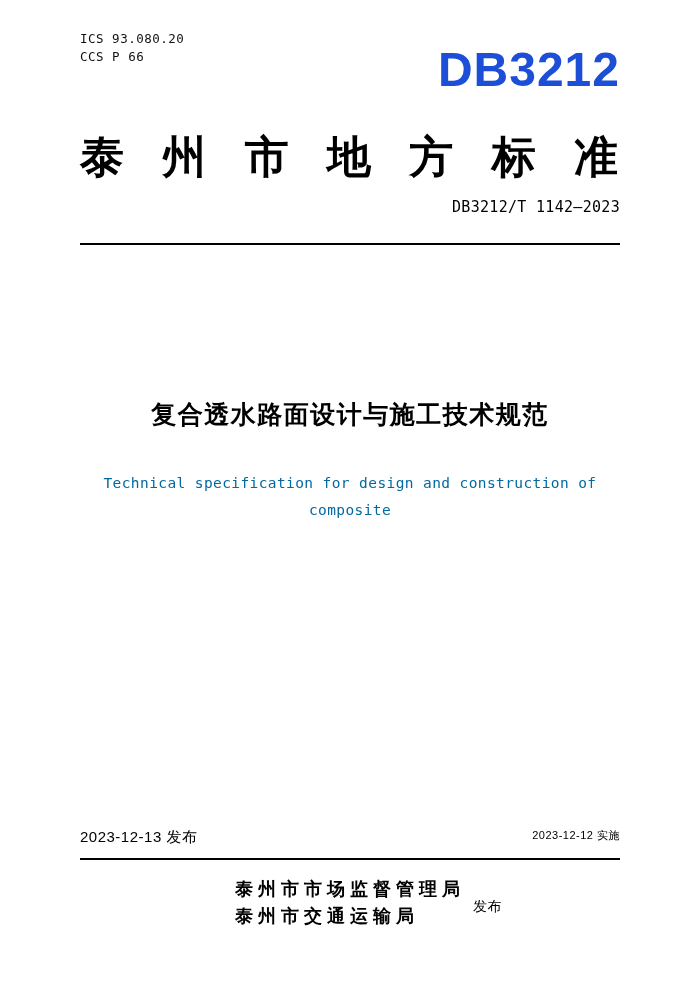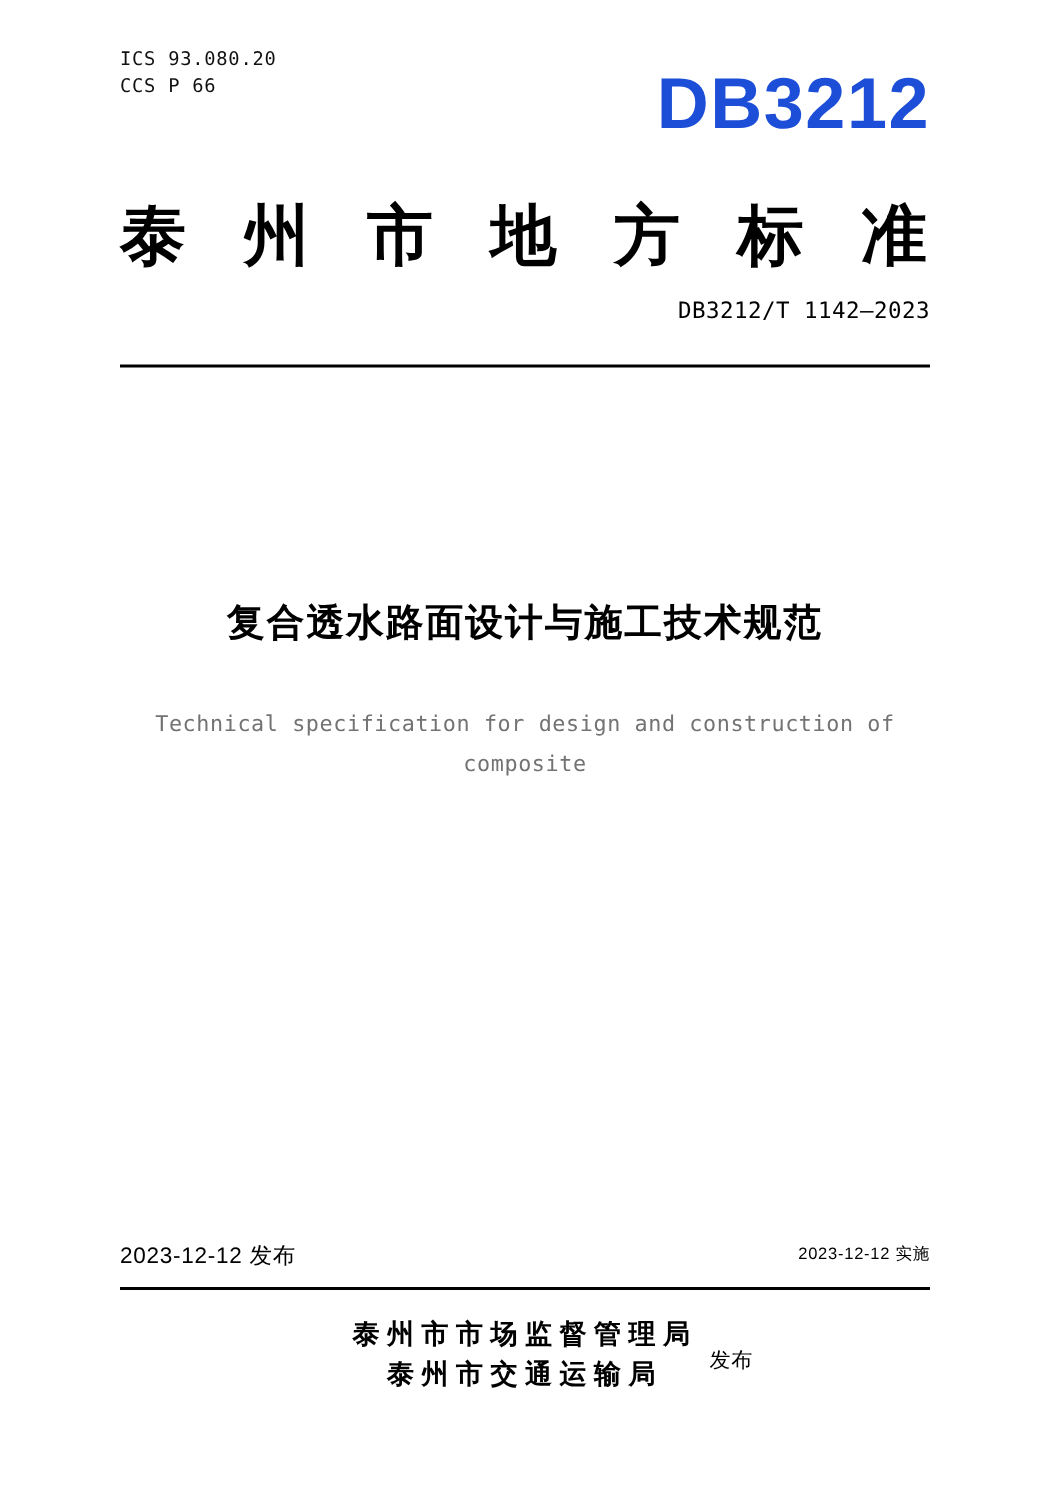--- a/index.html
+++ b/index.html
@@ -96,21 +96,21 @@
   .doc-title-en {
     position: absolute;
     left: 90px;
     right: 90px;
     top: 470px;
     text-align: center;
     font-family: "DejaVu Sans Mono", monospace;
     font-size: 14.5px;
     line-height: 1.85;
     letter-spacing: 0.4px;
-    color: #737373;
+    color: #0369a1;
   }
 
   
   .issue-date {
     position: absolute;
     left: 80px;
     top: 828px;
     font-family: "Liberation Sans", sans-serif;
     font-size: 15px;
     letter-spacing: 0.5px;
@@ -135,21 +135,21 @@
   .issuer-block {
     position: absolute;
     left: 0;
     right: 0;
     top: 876px;
     text-align: center;
   }
   .issuer-rows {
     display: inline-block;
     position: relative;
-    text-align: center;
+    text-align: left;
   }
   .issuer-line {
     font-family: "Liberation Serif", serif;
     font-weight: bold;
     font-size: 18px;
     letter-spacing: 5px;
     line-height: 1.5;
     white-space: nowrap;
   }
   .issuer-verb {
@@ -181,21 +181,21 @@
   <div class="std-number">DB3212/T 1142—2023</div>
 
   <div class="rule"></div>
 
   <div class="doc-title-cn">复合透水路面设计与施工技术规范</div>
 
   <div class="doc-title-en">
     <div>Technical specification for design and construction of composite</div>
   </div>
 
-  <div class="issue-date">2023-12-12 发布</div>
+  <div class="issue-date">2023-12-13 发布</div>
   <div class="effective-date">2023-12-12 实施</div>
 
   <div class="rule-bottom"></div>
 
   <div class="issuer-block">
     <div class="issuer-rows">
       <div class="issuer-line">泰州市市场监督管理局</div>
       <div class="issuer-line">泰州市交通运输局</div>
       <div class="issuer-verb">发布</div>
     </div>

